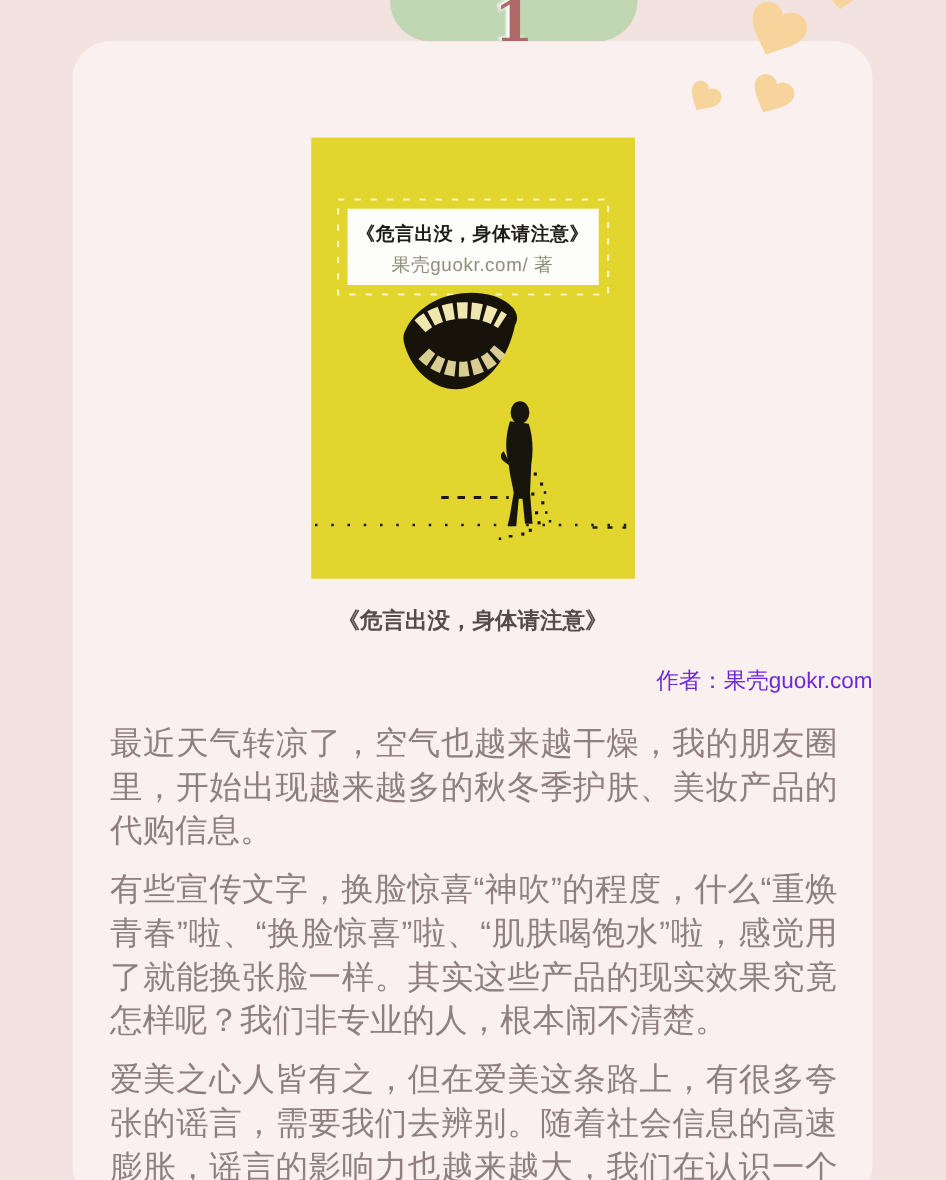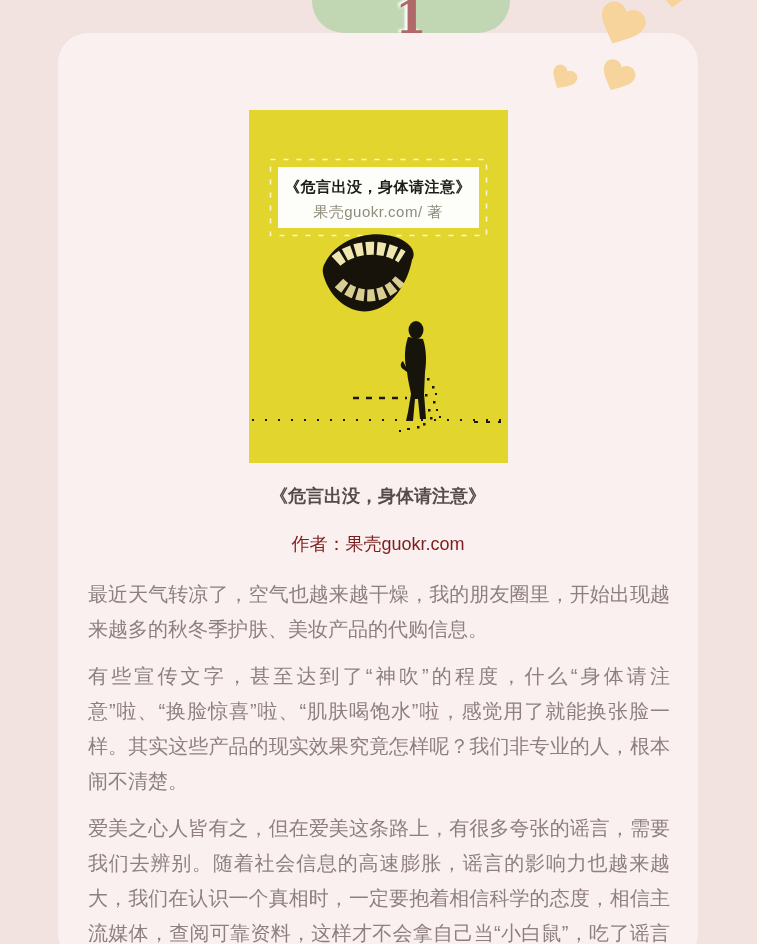--- a/index.html
+++ b/index.html
@@ -95,29 +95,29 @@
   
   .caption-title {
     margin-top: 21px;
     text-align: center;
     font-size: 18px;
     font-weight: bold;
     color: #564a4a;
   }
   .caption-author {
     margin-top: 24px;
-    text-align: center;
+    text-align: right;
     font-size: 18px;
-    color: #7f1d1d;
+    color: #6d28d9;
   }
 
   
   .paragraphs { margin: 21px 28px 0 30px; }
   .paragraphs p {
-    font-size: 20px;
+    font-size: 26px;
     line-height: 35px;
     color: #8f7f7f;
     text-align: justify;
     margin-bottom: 12px;
   }
 </style>
 </head>
 <body>
 
 <div class="page">
@@ -170,21 +170,21 @@
         <div class="cover-byline">果壳guokr.com/ 著</div>
       </div>
     </div>
 
     <h3 class="caption-title">《危言出没，身体请注意》</h3>
 
     <div class="caption-author">作者：果壳guokr.com</div>
 
     <div class="paragraphs">
       <p>最近天气转凉了，空气也越来越干燥，我的朋友圈里，开始出现越来越多的秋冬季护肤、美妆产品的代购信息。</p>
-      <p>有些宣传文字，甚至达到了“神吹”的程度，什么“身体请注意”啦、“换脸惊喜”啦、“肌肤喝饱水”啦，感觉用了就能换张脸一样。其实这些产品的现实效果究竟怎样呢？我们非专业的人，根本闹不清楚。</p>
+      <p>有些宣传文字，换脸惊喜“神吹”的程度，什么“重焕青春”啦、“换脸惊喜”啦、“肌肤喝饱水”啦，感觉用了就能换张脸一样。其实这些产品的现实效果究竟怎样呢？我们非专业的人，根本闹不清楚。</p>
       <p>爱美之心人皆有之，但在爱美这条路上，有很多夸张的谣言，需要我们去辨别。随着社会信息的高速膨胀，谣言的影响力也越来越大，我们在认识一个真相时，一定要抱着相信科学的态度，相信主流媒体，查阅可靠资料，这样才不会拿自己当“小白鼠”，吃了谣言的亏。</p>
     </div>
 
   </div>
 
   <div class="pill">
     <span class="num">1</span>
   </div>
 
   <span class="heart heart-1">

